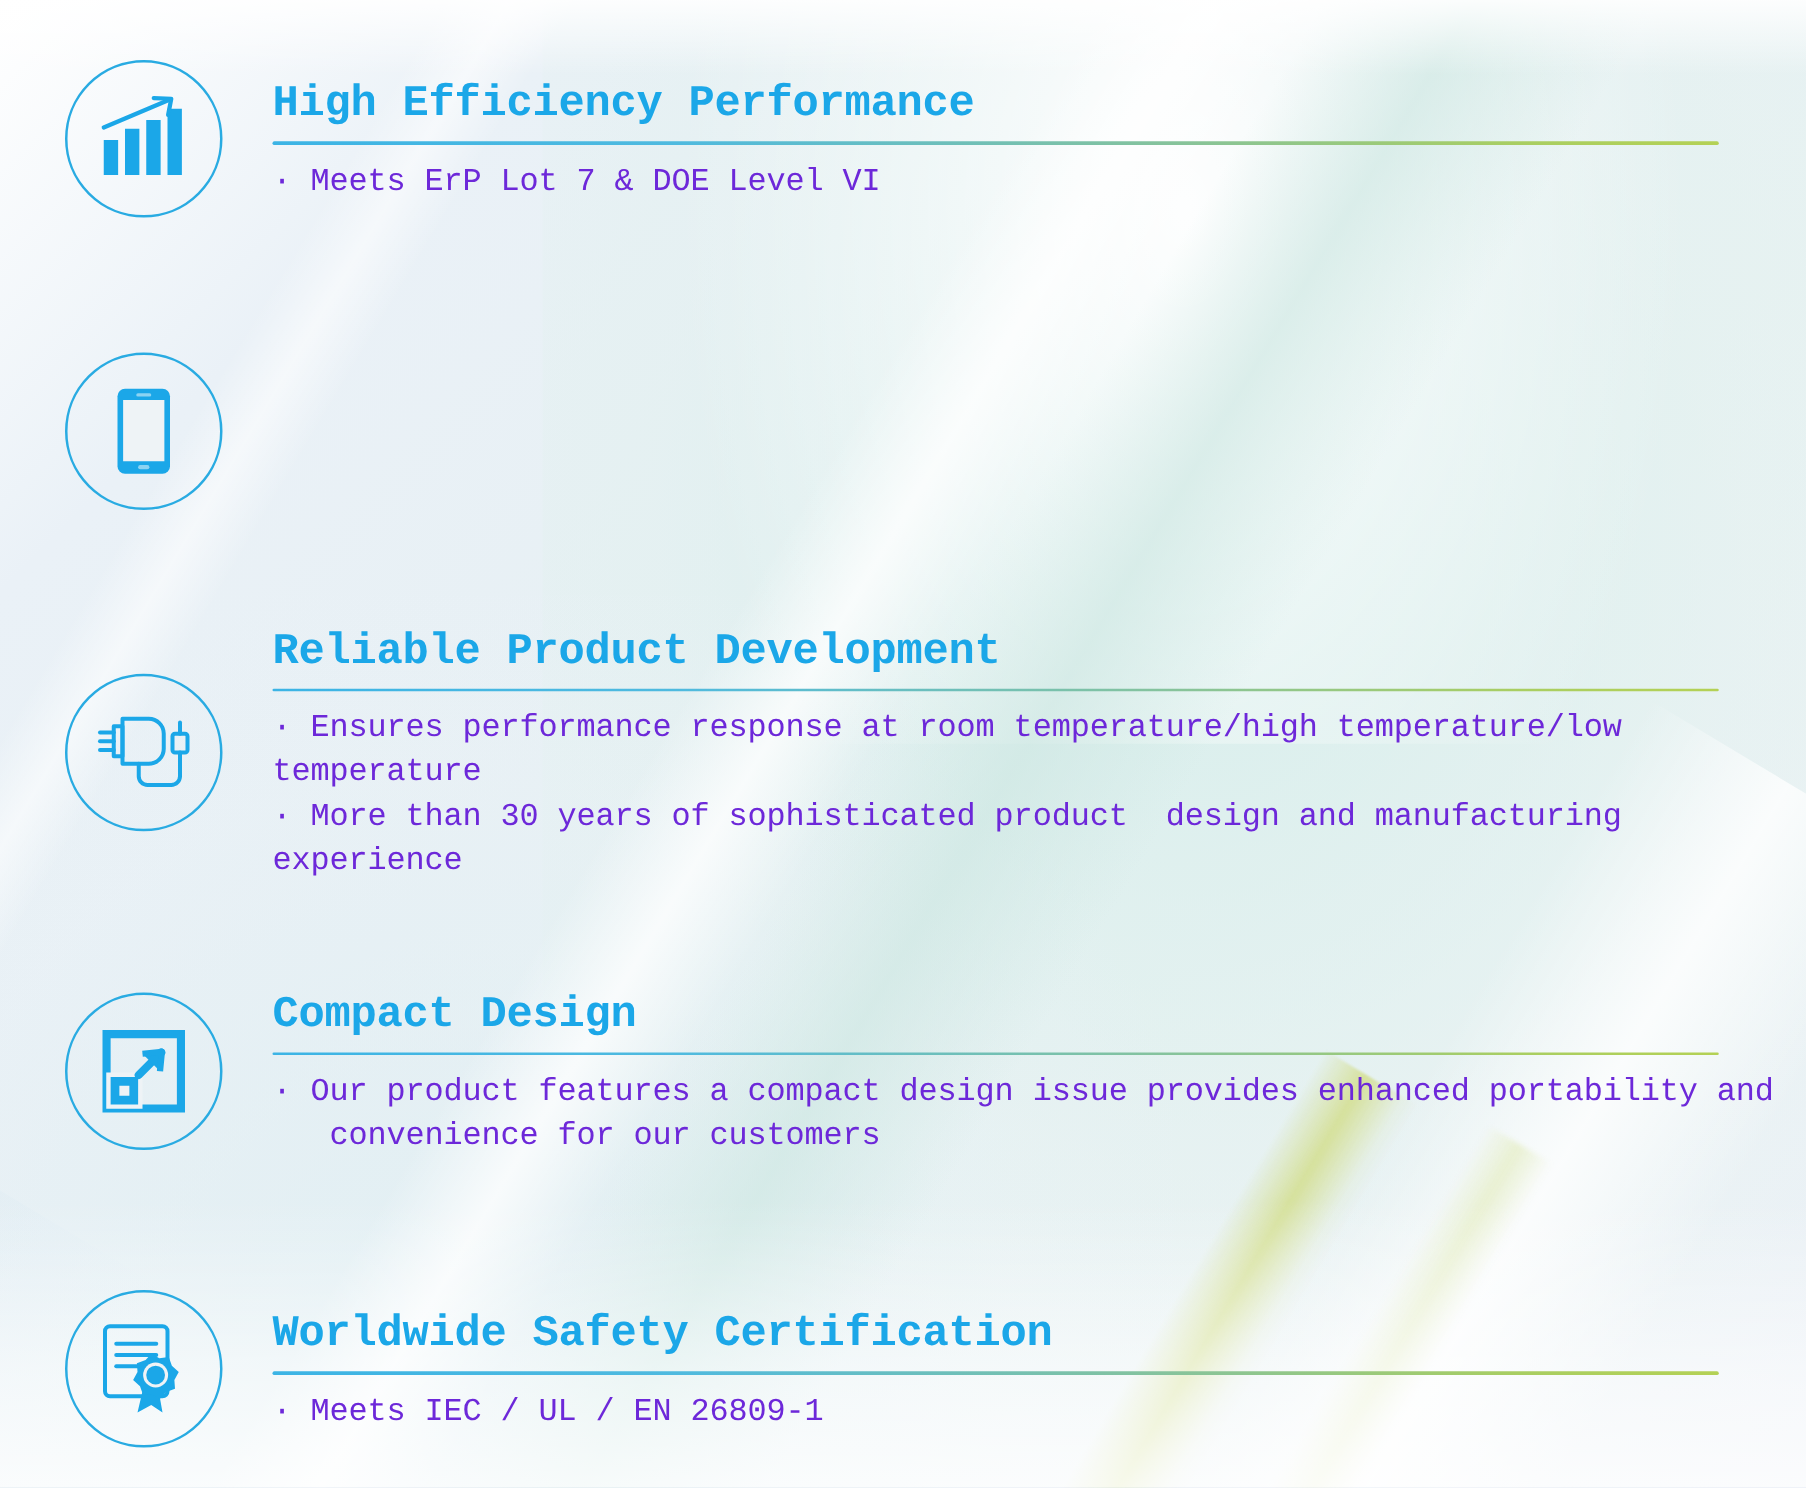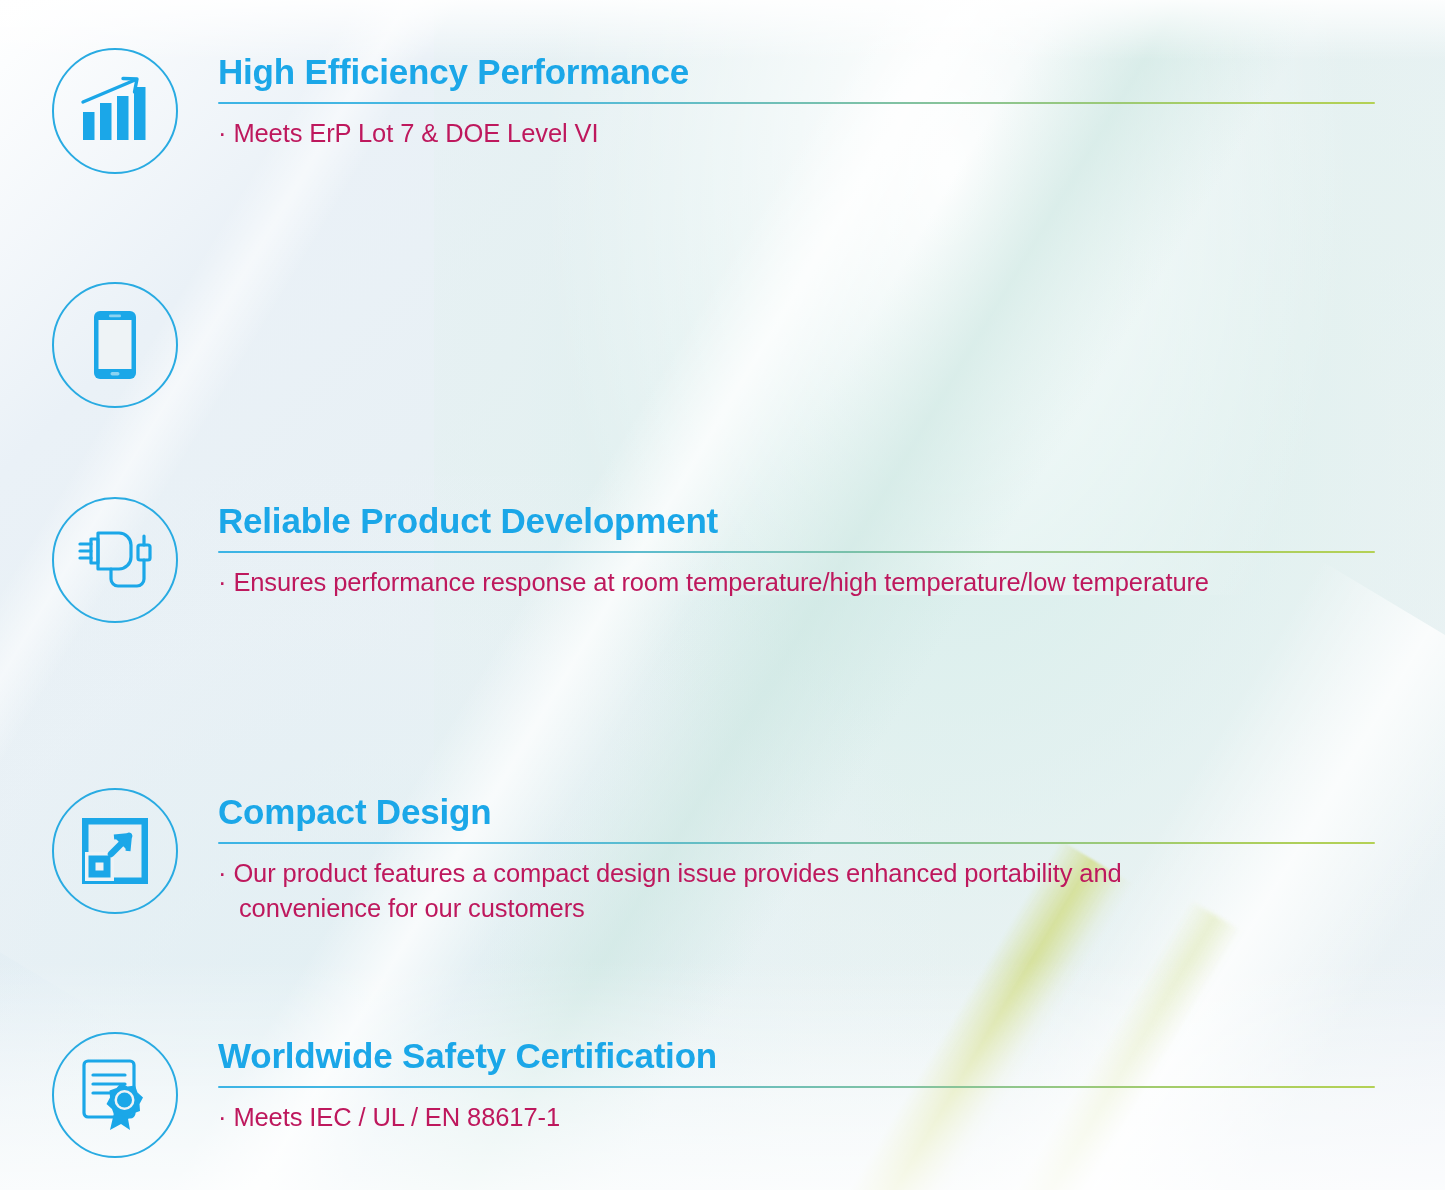--- a/index.html
+++ b/index.html
@@ -126,21 +126,22 @@
   
   .content {
     position: relative;
     width: 1445px;
     height: 1190px;
   }
 
   .feature {
     position: absolute;
     display: flex;
-    align-items: flex-start;
+    align-items: center;
+    font-family: Liberation Mono, monospace;
   }
 
   .icon-badge {
     width: 126px;
     height: 126px;
     border-radius: 50%;
     border: 2.5px solid #29ABE2;
     display: flex;
     align-items: center;
     justify-content: center;
@@ -168,21 +169,21 @@
     margin-top: 11px;
     border-radius: 2px;
     background: linear-gradient(90deg, #3CB4E5 0%, #4FBADF 28%, #86C39C 62%, #A9CE62 86%, #B4D155 100%);
   }
 
   .bullets {
     margin-top: 12px;
   }
 
   .bullet {
-    color: #be185d;
+    color: #6d28d9;
     font-size: 25.5px;
     line-height: 1.38;
     letter-spacing: -0.1px;
     white-space: pre-wrap;
   }
 
   
   #feature-0 { left: 52px; top: 48px; }
   #feature-0 .divider { width: 1157px; }
   #feature-1 { left: 52px; top: 282px; }
@@ -256,20 +257,21 @@
         <path d="M36 46 V56 a7 7 0 0 0 7 7 H62 a7 7 0 0 0 7 -7 V37" fill="none"></path>
         <rect x="63" y="22" width="12" height="15" rx="2" fill="none"></rect>
         <path d="M69 22 V13"></path>
       </svg>
     </div>
     <div class="feature-body">
       <div class="feature-title">Reliable Product Development</div>
       <div class="divider"></div>
       <div class="bullets">
         <div class="bullet">· Ensures performance response at room temperature/high temperature/low temperature</div>
+        <div class="bullet">· More than 30 years of sophisticated product  design and manufacturing experience</div>
       </div>
     </div>
   </div>
 
   <div class="feature" id="feature-3">
     <div class="icon-badge">
       <svg width="66" height="66" viewBox="0 0 66 66" fill="none">
         <path d="M3 3 H63 V63 H3 Z" fill="none" stroke="#1BA7E8" stroke-width="7"></path>
         <rect x="3" y="34" width="29" height="29" fill="#EEF3F6"></rect>
         <path d="M10 41 H25 V56 H10 Z" fill="none" stroke="#1BA7E8" stroke-width="7"></path>
@@ -297,18 +299,18 @@
         <path d="M34 56 L30 73 L41 67 L50 73 L47 56 Z" fill="#1BA7E8"></path>
         <path d="M41 26 L47.5 29.5 L55 28.5 L57.5 35.5 L63 40.5 L59.5 47 L60 54 L53 56.5 L48 62 L41.5 58.5 L34.5 59 L32 52 L26.5 47 L30 40.5 L29.5 33.5 L36.5 31 Z" fill="#1BA7E8"></path>
         <circle cx="44.5" cy="43" r="10" fill="#EEF3F6"></circle>
         <circle cx="44.5" cy="43" r="7.5" fill="#1BA7E8"></circle>
       </svg>
     </div>
     <div class="feature-body">
       <div class="feature-title">Worldwide Safety Certification</div>
       <div class="divider"></div>
       <div class="bullets">
-        <div class="bullet">· Meets IEC / UL / EN 88617-1</div>
+        <div class="bullet">· Meets IEC / UL / EN 26809-1</div>
       </div>
     </div>
   </div>
 
 </div>
 
 </body></html>

